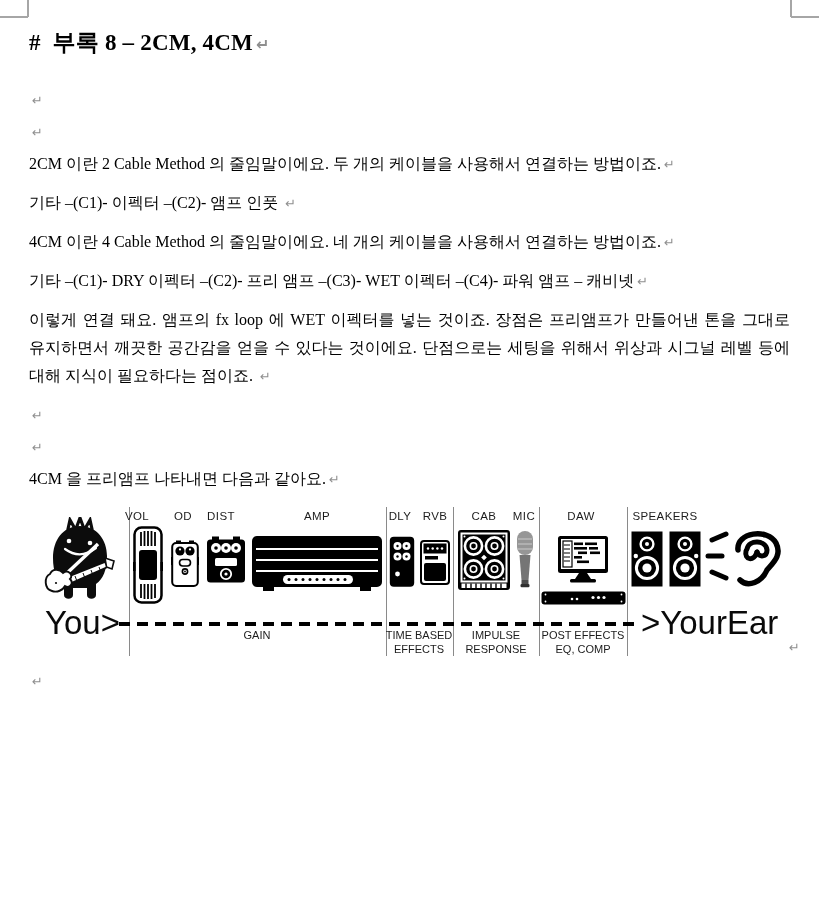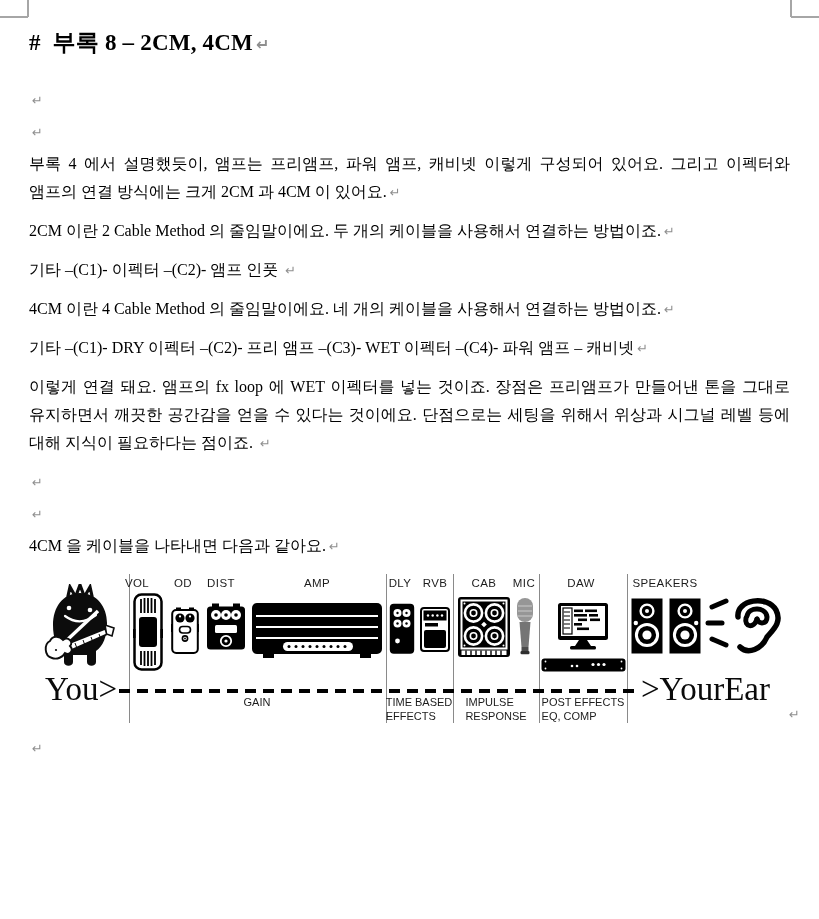--- a/index.html
+++ b/index.html
@@ -9,50 +9,49 @@
   .ttext{white-space:pre-wrap}
   p.para{margin:0 0 10px;font-size:16px;line-height:28px;text-align:justify;word-break:keep-all}
   p.para.empty{text-align:left;margin:0 0 6px;height:26px}
   .pilcrow{color:#8f8f8f;font-size:13px;font-family:"DejaVu Sans",sans-serif;margin-left:3px}
   h1 .pilcrow{font-size:16px}
   .fig{position:relative;width:761px;height:163px;margin:6px 0 0;background:#fff}
   .divider{position:absolute;top:3px;height:149px;width:1px;background:#8a8a8a}
   .devlabel{position:absolute;top:6px;transform:translateX(-50%);font-family:"Liberation Sans",sans-serif;
             font-size:11.5px;color:#1c1c1c;letter-spacing:0.4px;white-space:nowrap}
   .grouplabel{position:absolute;top:125px;transform:translateX(-50%);font-family:"Liberation Sans",sans-serif;
-            font-size:11px;line-height:13.5px;color:#1c1c1c;white-space:pre-line}
+            font-size:11px;line-height:13.5px;color:#1c1c1c;text-align:center;white-space:pre-line}
   .dashline{position:absolute;top:118px;height:3.6px;background:repeating-linear-gradient(90deg,#000 0 11px,transparent 11px 18px)}
-  .bigword{position:absolute;top:100px;font-family:Liberation Serif, serif;font-size:33px;color:#0a0a0a;white-space:nowrap}
+  .bigword{position:absolute;top:100px;font-family:Liberation Sans, sans-serif;font-size:33px;color:#0a0a0a;white-space:nowrap}
   .ic{position:absolute}
   .figpilcrow{position:absolute;left:757px;top:136px}
 </style>
 </head>
 <body>
 
 <div class="mark" style="left:0;top:16px;width:28px;height:2px"></div>
 <div class="mark" style="left:27px;top:0;width:2px;height:17px"></div>
 <div class="mark" style="left:791px;top:16px;width:28px;height:2px"></div>
 <div class="mark" style="left:790px;top:0;width:2px;height:17px"></div>
 
 <div class="doc">
 
   <h1 class="title"><span class="ttext">#  부록 8 – 2CM, 4CM</span><span class="pilcrow">↵</span></h1>
 
   <div id="paragraphs">
       <p class="para empty"><span class="ptext"></span><span class="pilcrow">↵</span></p>
       <p class="para empty"><span class="ptext"></span><span class="pilcrow">↵</span></p>
-      <p class="para"><span class="ptext">부록 4 에서 설명했듯이, 앰프는 프리앰프, 파워 앰프, 캐비넷 이렇게 구성되어 있어요. 그리고 이펙터와 앰프의 연결 방식에는 크게 2CM 과 4CM 이 있어요.</span><span class="pilcrow">↵</span></p>
       <p class="para"><span class="ptext">2CM 이란 2 Cable Method 의 줄임말이에요. 두 개의 케이블을 사용해서 연결하는 방법이죠.</span><span class="pilcrow">↵</span></p>
       <p class="para"><span class="ptext">기타 –(C1)- 이펙터 –(C2)- 앰프 인풋 </span><span class="pilcrow">↵</span></p>
       <p class="para"><span class="ptext">4CM 이란 4 Cable Method 의 줄임말이에요. 네 개의 케이블을 사용해서 연결하는 방법이죠.</span><span class="pilcrow">↵</span></p>
       <p class="para"><span class="ptext">기타 –(C1)- DRY 이펙터 –(C2)- 프리 앰프 –(C3)- WET 이펙터 –(C4)- 파워 앰프 – 캐비넷</span><span class="pilcrow">↵</span></p>
       <p class="para"><span class="ptext">이렇게 연결 돼요. 앰프의 fx loop 에 WET 이펙터를 넣는 것이죠. 장점은 프리앰프가 만들어낸 톤을 그대로 유지하면서 깨끗한 공간감을 얻을 수 있다는 것이에요. 단점으로는 세팅을 위해서 위상과 시그널 레벨 등에 대해 지식이 필요하다는 점이죠. </span><span class="pilcrow">↵</span></p>
       <p class="para empty"><span class="ptext"></span><span class="pilcrow">↵</span></p>
       <p class="para empty"><span class="ptext"></span><span class="pilcrow">↵</span></p>
-      <p class="para"><span class="ptext">4CM 을 케이블을 나타내면 다음과 같아요.</span><span class="pilcrow">↵</span></p>
+      <p class="para"><span class="ptext">4CM 을 프리앰프 나타내면 다음과 같아요.</span><span class="pilcrow">↵</span></p>
     </div>
 
   <div class="fig">
 
     <div class="divider" style="left:100px"></div>
     <div class="divider" style="left:357px"></div>
     <div class="divider" style="left:424px"></div>
     <div class="divider" style="left:510px"></div>
     <div class="divider" style="left:598px"></div>
 

